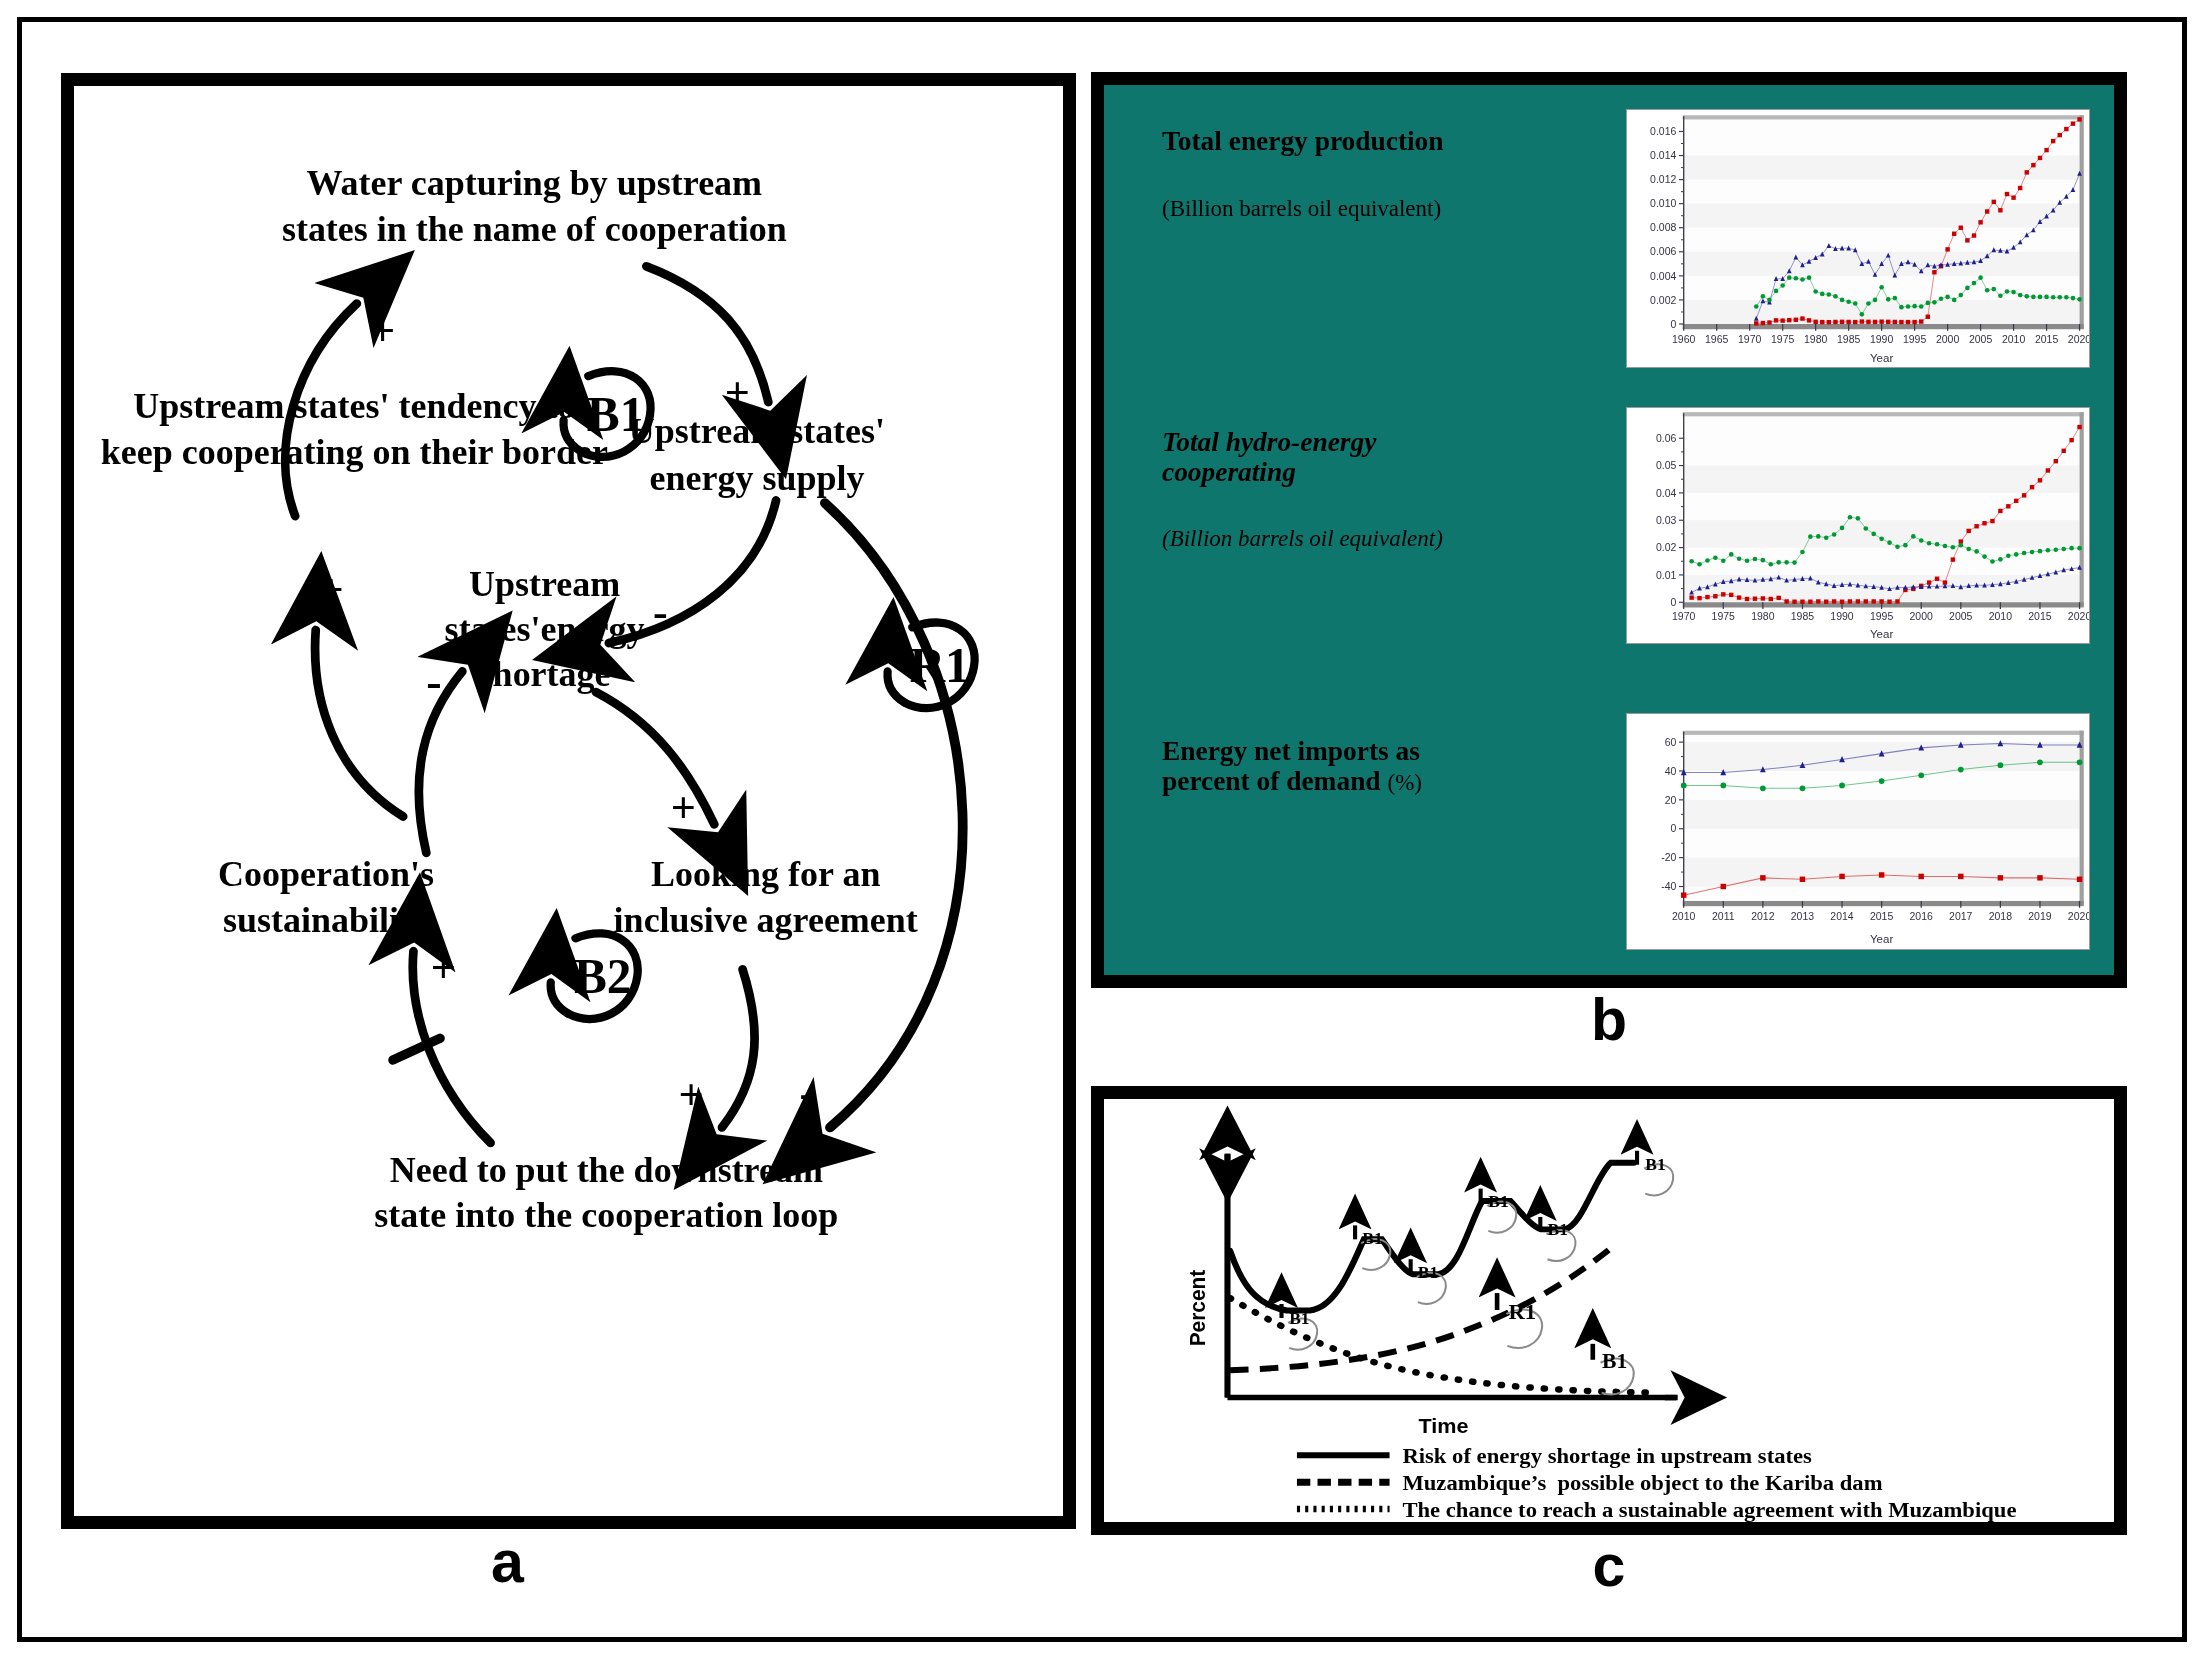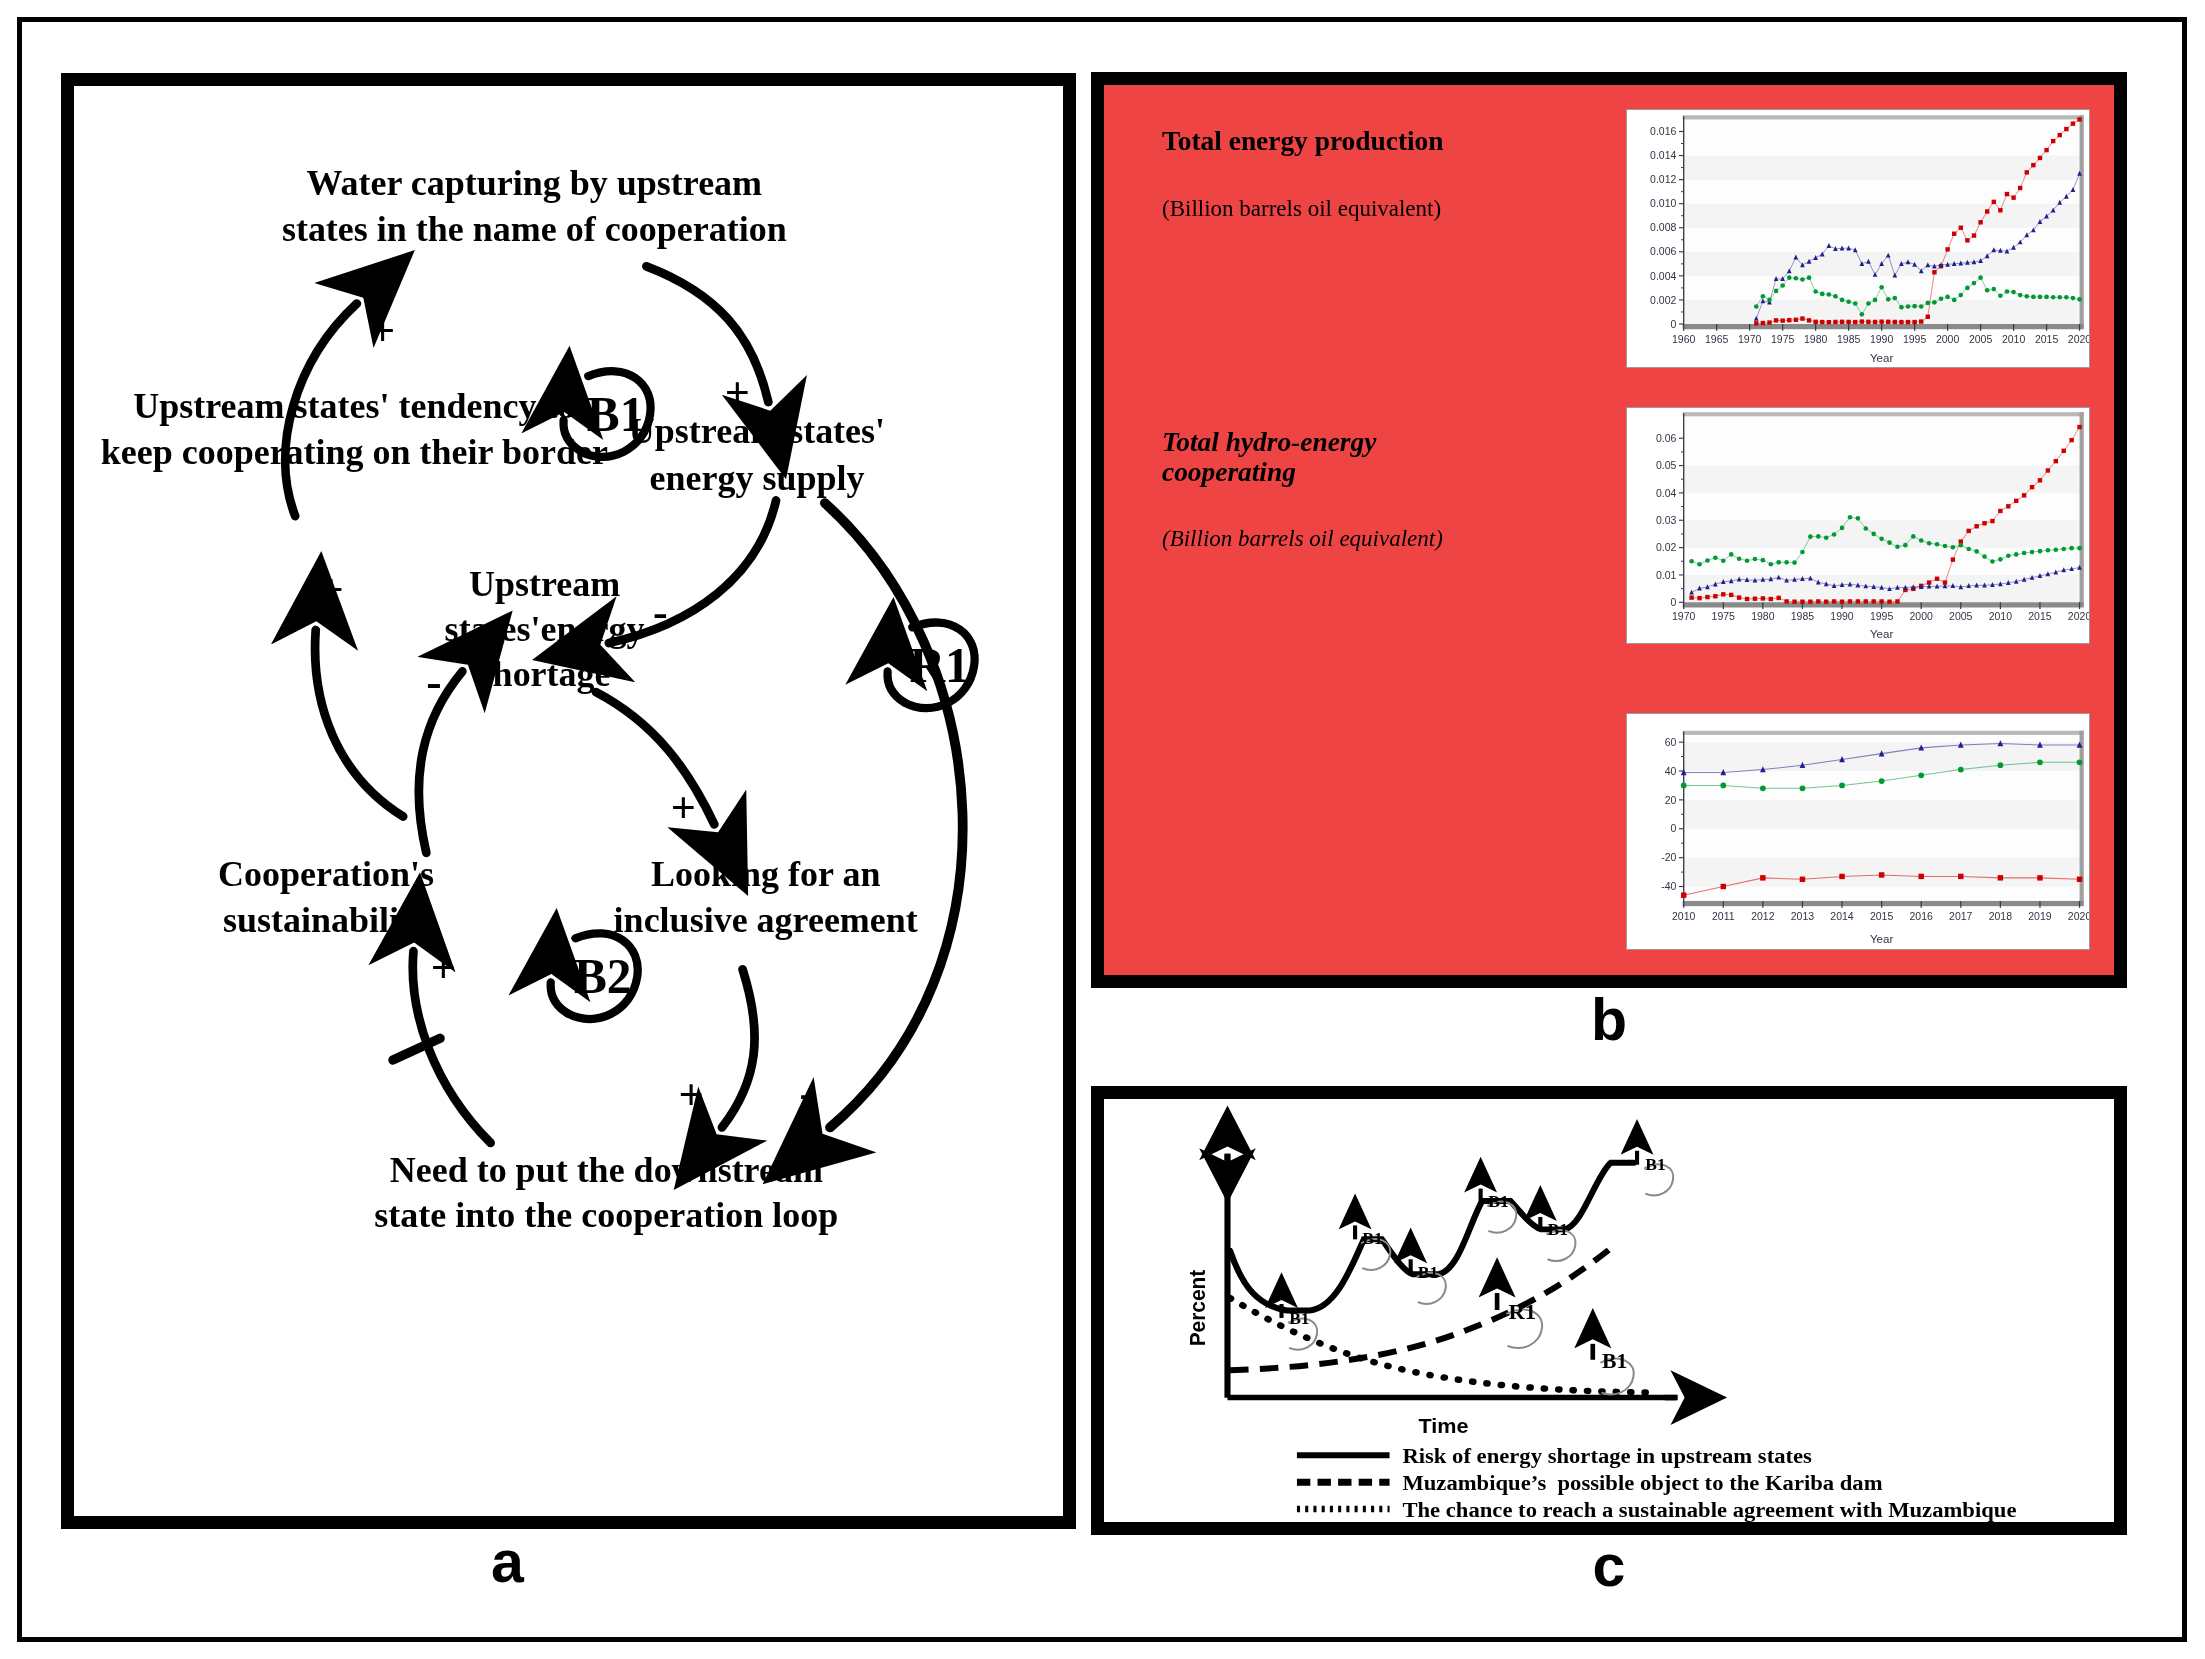--- a/index.html
+++ b/index.html
@@ -10,21 +10,21 @@
   
   #panel-a{position:absolute;left:61px;top:73px;width:1015px;height:1456px;border:13.7px solid #000;box-sizing:border-box;background:#fff;}
   #panel-a-svg{position:absolute;left:0;top:0;width:100%;height:100%;}
   .cld-label{font-family:"Liberation Serif",serif;font-weight:bold;text-anchor:middle;fill:#000;}
   .cld-loop{font-family:"Liberation Serif",serif;font-weight:bold;text-anchor:middle;fill:#000;}
   .cld-sign{font-family:"Liberation Serif",serif;font-weight:bold;text-anchor:middle;fill:#000;}
   .panel-letter{position:absolute;font-family:"Liberation Sans",sans-serif;font-weight:bold;color:#000;}
   #letter-a{left:0;width:1015px;text-align:center;top:1533px;font-size:59px;line-height:1;}
 
   
-  #panel-b{position:absolute;left:1091px;top:72px;width:1036px;height:916px;border:13.7px solid #000;box-sizing:border-box;background:#ef4444;}
+  #panel-b{position:absolute;left:1091px;top:72px;width:1036px;height:916px;border:13.7px solid #000;box-sizing:border-box;background:#0f766e;}
   .b-caption{font-family:"Liberation Serif",serif;color:#000;}
   .b-cap-main{font-weight:bold;font-size:27.4px;line-height:1.08;}
   .b-cap-sub{font-weight:normal;font-size:23px;line-height:1.1;margin-top:39px;}
   .b-chartbox{position:absolute;background:#fff;border:1.1px solid #9a9a9a;box-sizing:border-box;}
   #letter-b{left:1091px;top:991px;width:1036px;text-align:center;font-size:59px;line-height:1;}
 
   
   #panel-c{position:absolute;left:1091px;top:1086px;width:1036px;height:449px;border:13.7px solid #000;box-sizing:border-box;background:#fff;}
   #letter-c{left:1091px;top:1537px;width:1036px;text-align:center;font-size:59px;line-height:1;}
   #panel-c-svg{position:absolute;left:0;top:0;width:100%;height:100%;}
@@ -132,20 +132,24 @@
       <div class="b-cap-main">Total energy production</div>
       <div class="b-cap-sub">(Billion barrels oil equivalent)</div>
     </div>
 
     <div class="b-caption" style="position:absolute;left:58px;top:343px;width:401px;font-style:italic;">
       <div class="b-cap-main">Total hydro-energy</div>
       <div class="b-cap-main">cooperating</div>
       <div class="b-cap-sub">(Billion barrels oil equivalent)</div>
     </div>
 
+    <div class="b-caption" style="position:absolute;left:58px;top:652px;width:401px;">
+      <div class="b-cap-main">Energy net imports as</div>
+      <div class="b-cap-main"><span>percent of demand</span> <span class="b-cap-sub">(%)</span></div>
+    </div>
 
     <div class="b-chartbox" id="chart1box" style="left:522px;top:24px;width:464px;height:259px;">
       <svg id="svg-chart-1" viewBox="0 0 880 490" preserveAspectRatio="none" style="width:100%;height:100%;display:block;">
           <rect x="0" y="0" width="880" height="490" fill="#ffffff"></rect>
           <rect x="108" y="18" width="754" height="390" fill="#fdfdfd"></rect>
           <rect x="108" y="362.11764705882354" width="754" height="45.882352941176464" fill="#f4f4f4"></rect>
           <rect x="108" y="270.3529411764706" width="754" height="45.882352941176464" fill="#f4f4f4"></rect>
           <rect x="108" y="178.58823529411765" width="754" height="45.882352941176464" fill="#f4f4f4"></rect>
           <rect x="108" y="86.8235294117647" width="754" height="45.88235294117652" fill="#f4f4f4"></rect>
           <rect x="106" y="10" width="764" height="8" fill="#b8b8b8"></rect>

